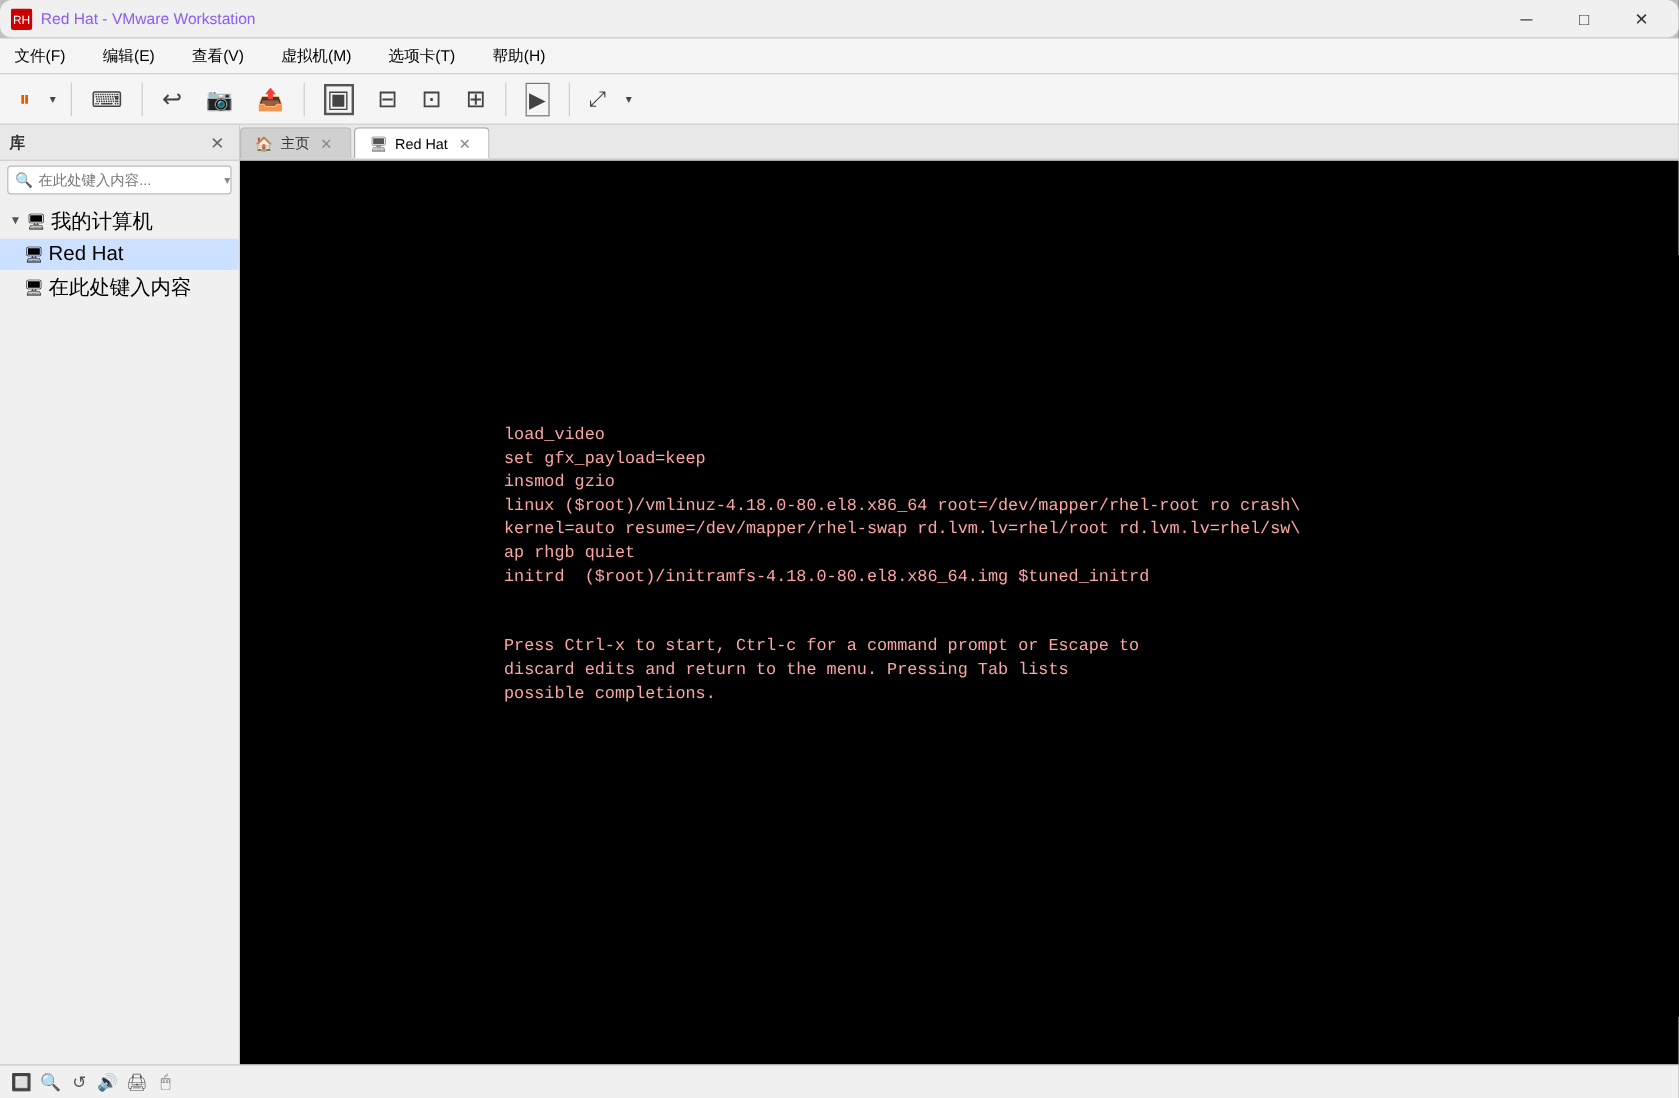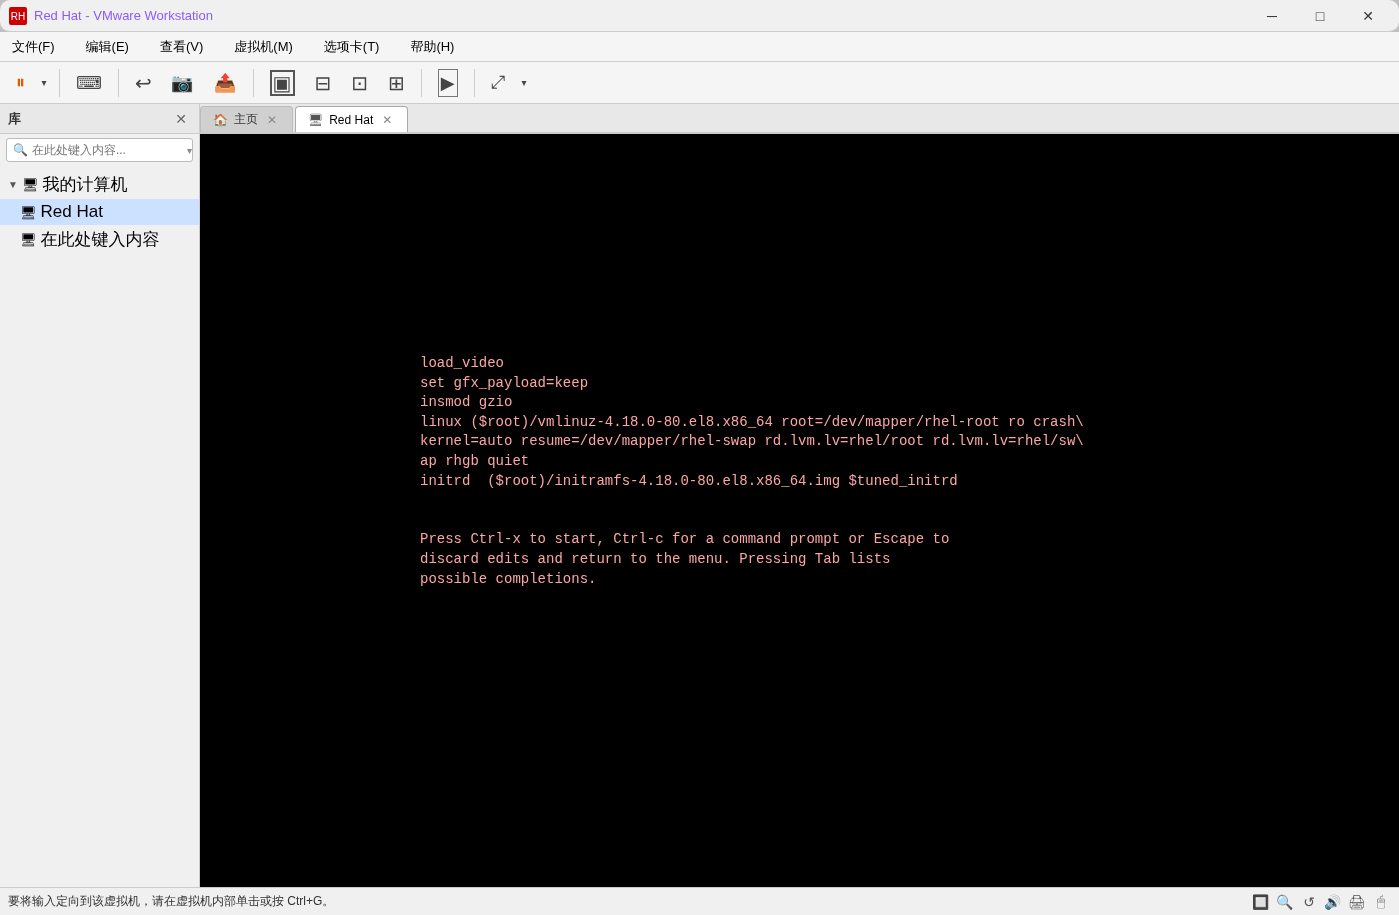--- a/index.html
+++ b/index.html
@@ -448,21 +448,20 @@
 
 Press Ctrl-x to start, Ctrl-c for a command prompt or Escape to
 discard edits and return to the menu. Pressing Tab lists
 possible completions.</div>
     </div>
   </div>
 
 </div>
 
 <div id="status-bar">
-  <span class="status-text">要将输入定向到该虚拟机，请在虚拟机内部单击或按 Ctrl+G。</span>
   <div class="status-icons">
     <span class="status-icon">🔲</span>
     <span class="status-icon">🔍</span>
     <span class="status-icon">↺</span>
     <span class="status-icon">🔊</span>
     <span class="status-icon">🖨</span>
     <span class="status-icon">🖱</span>
   </div>
 </div>
 

